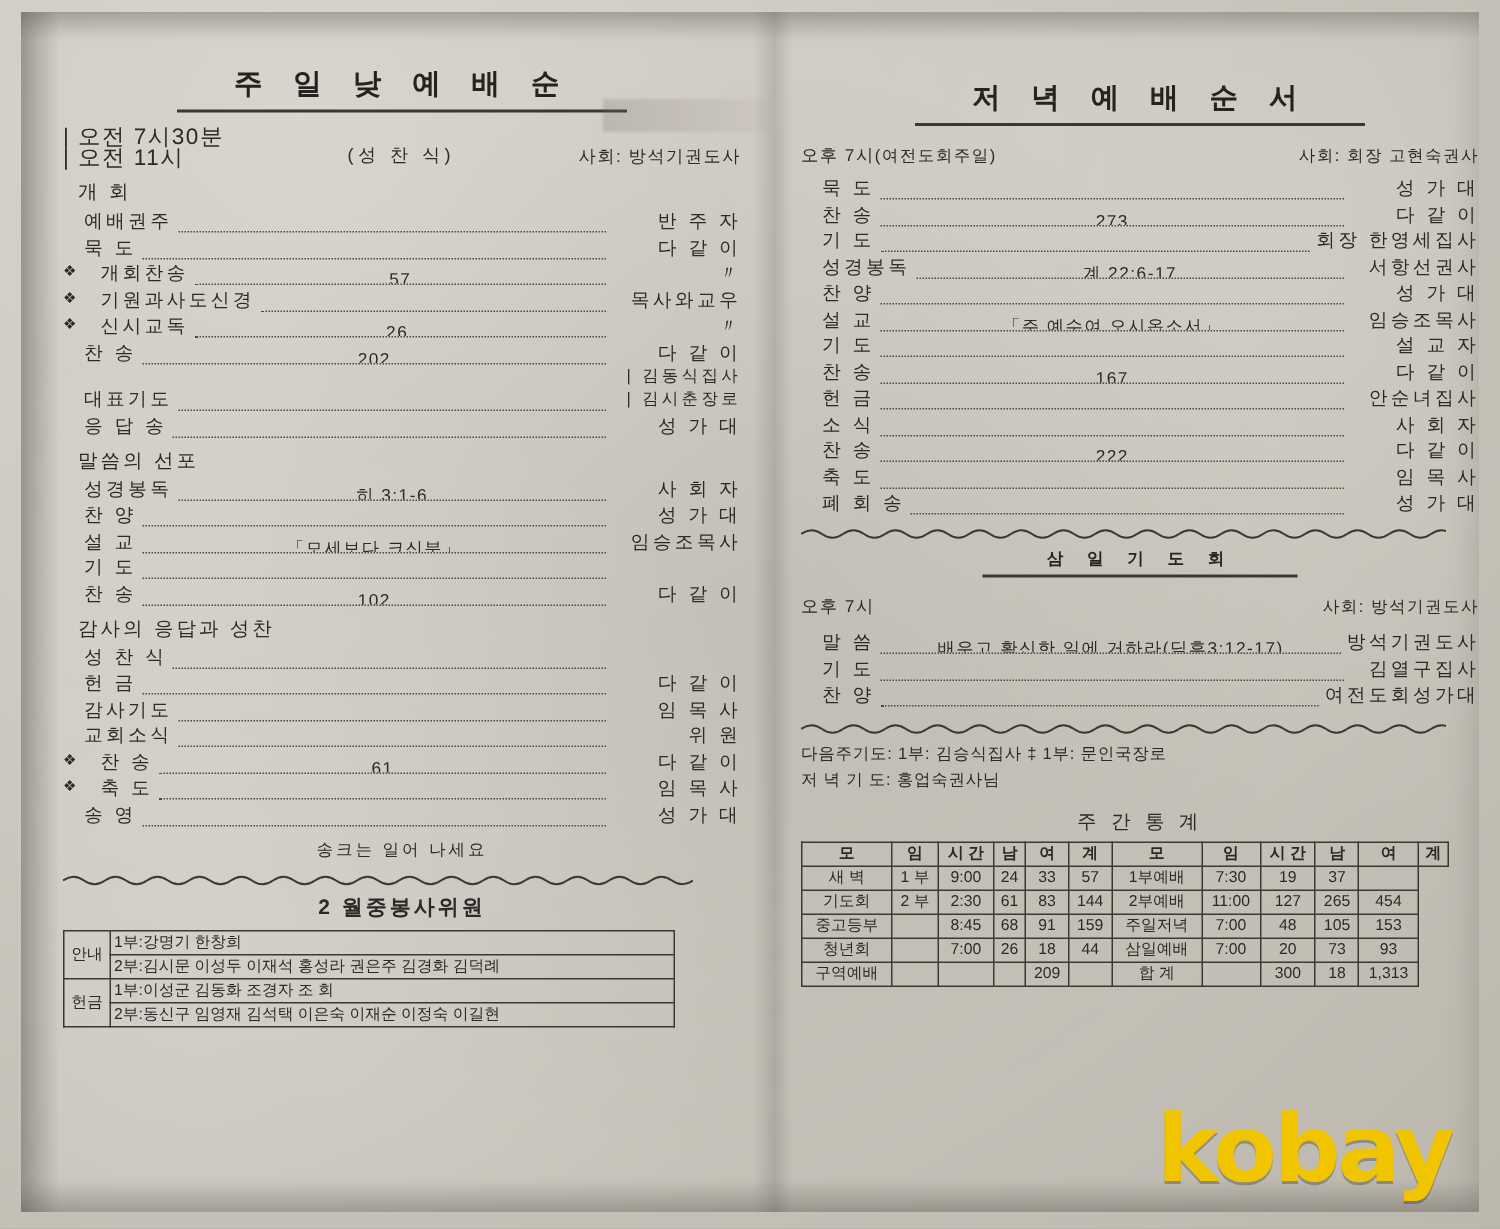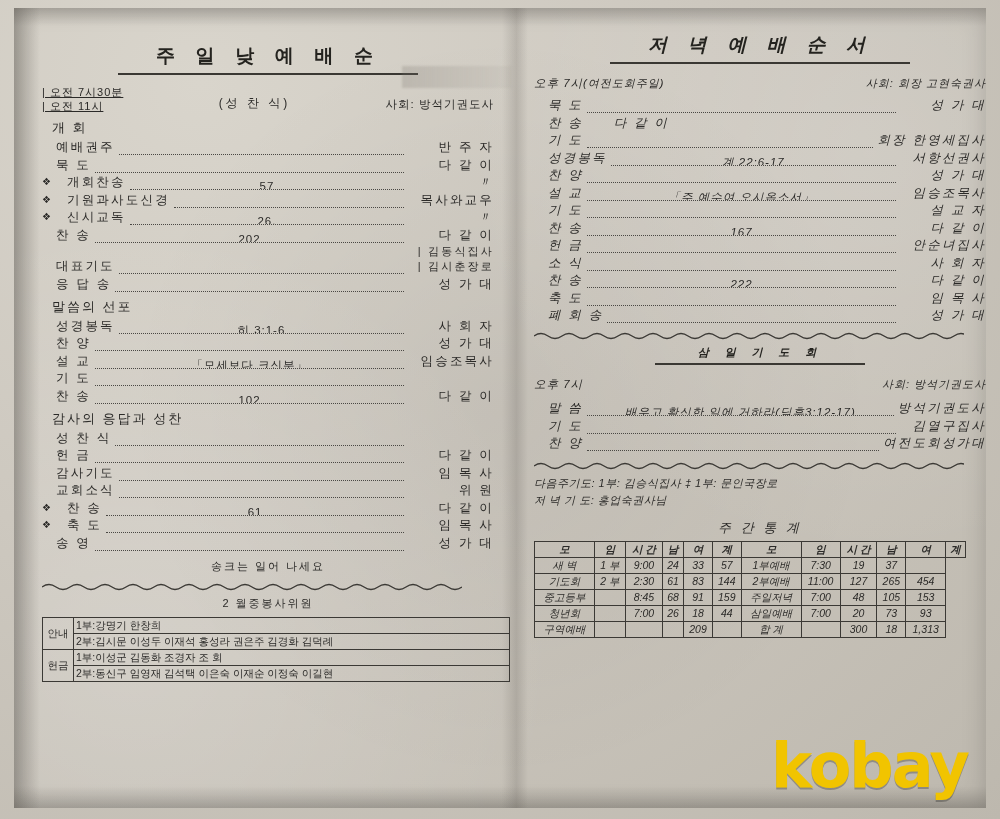--- a/index.html
+++ b/index.html
@@ -91,21 +91,21 @@
     <div class="edge-bottom"></div>
     <div class="fold"></div>
 
     <div class="col colL" style="padding-top:35px;">
       <div class="smear"></div>
 
       <h1 class="tt">주 일 낮 예 배 순</h1>
       <div class="rule" style="width:300px;margin-top:4px;"></div>
 
       <div style="margin-top:10px;display:flex;align-items:flex-end;">
-        <div style="font-size:11px;line-height:14px;letter-spacing:1px;text-decoration:underline;">
+        <div style="font-size:15px;line-height:14px;letter-spacing:1px;">
           <div>| 오전 7시30분</div>
           <div>| 오전 11시</div>
         </div>
         <div style="flex:1;text-align:center;font-size:12px;letter-spacing:3px;padding-bottom:1px;">(성 찬 식)</div>
         <div style="font-size:11.5px;letter-spacing:1px;padding-bottom:1px;">사회: 방석기권도사</div>
       </div>
 
       <div class="hdr">개     회</div>
       <div id="L1">
           <div class="row ind">
@@ -225,60 +225,61 @@
         </div>
 
       <div class="note">송크는 일어 나세요</div>
 
       <div class="squig">
         <svg width="420" height="10" viewBox="0 0 420 10">
             <path d="M0 5 Q 7 0 14 5 T 28 5 T 42 5 T 56 5 T 70 5 T 84 5 T 98 5 T 112 5 T 126 5 T 140 5 T 154 5 T 168 5 T 182 5 T 196 5 T 210 5 T 224 5 T 238 5 T 252 5 T 266 5 T 280 5 T 294 5 T 308 5 T 322 5 T 336 5 T 350 5 T 364 5 T 378 5 T 392 5 T 406 5 T 420 5" fill="none" stroke="#3b3935" stroke-width="1.3"></path>
           </svg>
       </div>
 
-      <div style="text-align:center;font-size:11px;letter-spacing:2px;margin:4px 0 6px;">2 월중봉사위원</div>
-
-      <table class="bx" style="width:468px;">
+      <div style="text-align:center;font-size:14px;letter-spacing:2px;margin:4px 0 6px;font-weight:bold;">2 월중봉사위원</div>
+
+      <table class="bx" style="width:408px;">
         <tbody id="committee-body">
             <tr>
               <td rowspan="2" class="ctr" style="width: 26px;">안내</td>
               <td>1부:강명기  한창희</td>
             </tr>
             <tr>
               <td>2부:김시문 이성두 이재석 홍성라 권은주 김경화 김덕례</td>
             </tr>
             <tr>
               <td rowspan="2" class="ctr" style="width: 26px;">헌금</td>
               <td>1부:이성군  김동화 조경자 조  회</td>
             </tr>
             <tr>
               <td>2부:동신구 임영재 김석택 이은숙 이재순 이정숙 이길현</td>
             </tr>
           </tbody>
       </table>
     </div>
 
-    <div class="col colR" style="padding-top:24px;font-style:italic;">
+    <div class="col colR" style="padding-top:44px;">
       <h1 class="tt">저 녁 예 배 순 서</h1>
       <div class="rule" style="width:300px;margin-top:4px;"></div>
 
       <div style="margin-top:12px;display:flex;align-items:flex-end;">
         <div style="font-size:11.5px;letter-spacing:1px;">오후 7시</div>
         <div style="flex:1;text-align:left;font-size:11px;letter-spacing:1px;">(여전도회주일)</div>
         <div style="font-size:11px;letter-spacing:1px;">사회: 회장 고현숙권사</div>
       </div>
 
       <div id="R1" style="margin-top:6px;">
           <div class="row ind">
             <div class="lbl">묵     도</div>
             <div class="mid"><span></span></div>
             <div class="rgt">성 가 대</div>
           </div>
           <div class="row ind">
             <div class="lbl">찬     송</div>
+            <div class="mid"><span>273</span></div>
             <div class="rgt">다 같 이</div>
           </div>
           <div class="row ind">
             <div class="lbl">기     도</div>
             <div class="mid"><span></span></div>
             <div class="rgt">회장 한영세집사</div>
           </div>
           <div class="row ind">
             <div class="lbl">성경봉독</div>
             <div class="mid"><span>계 22:6-17</span></div>

